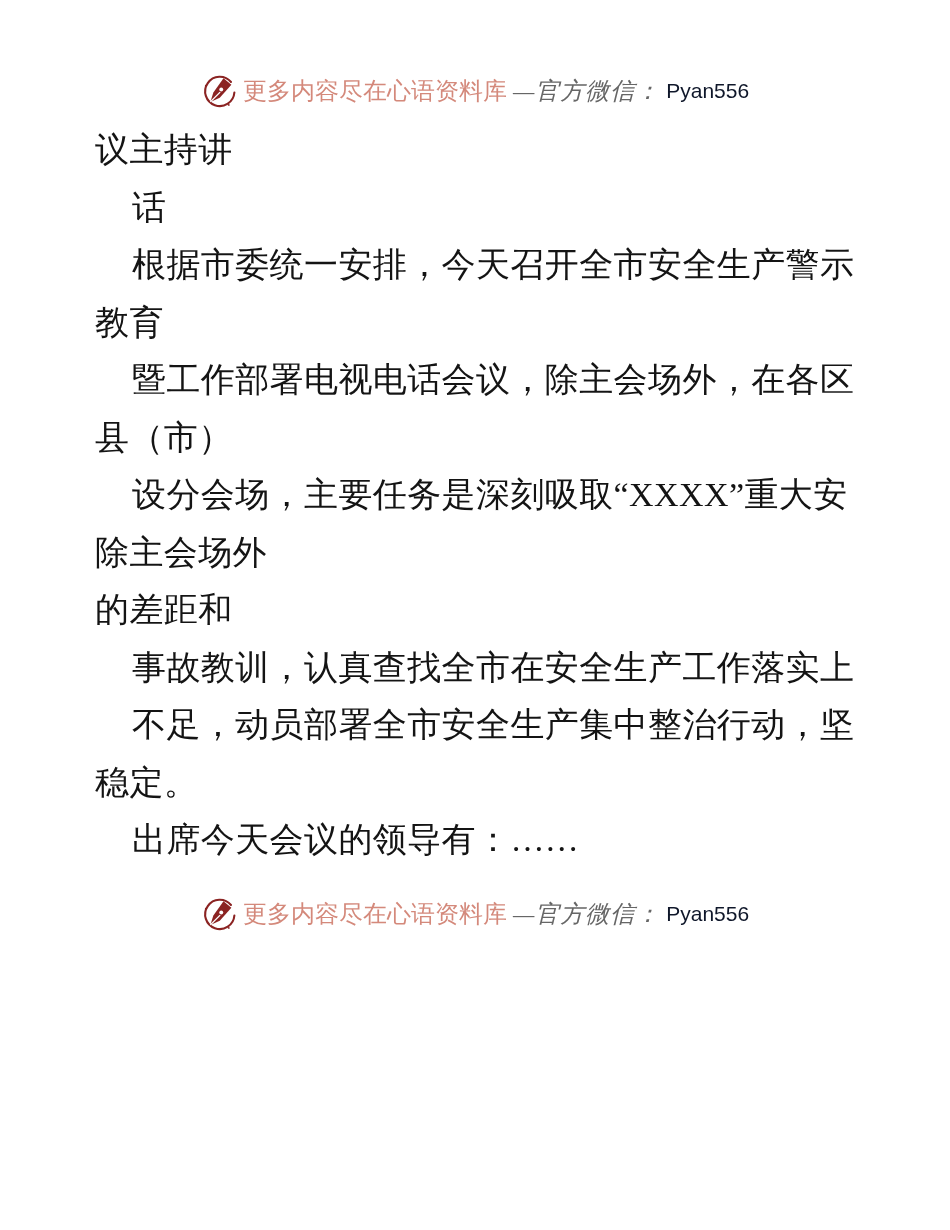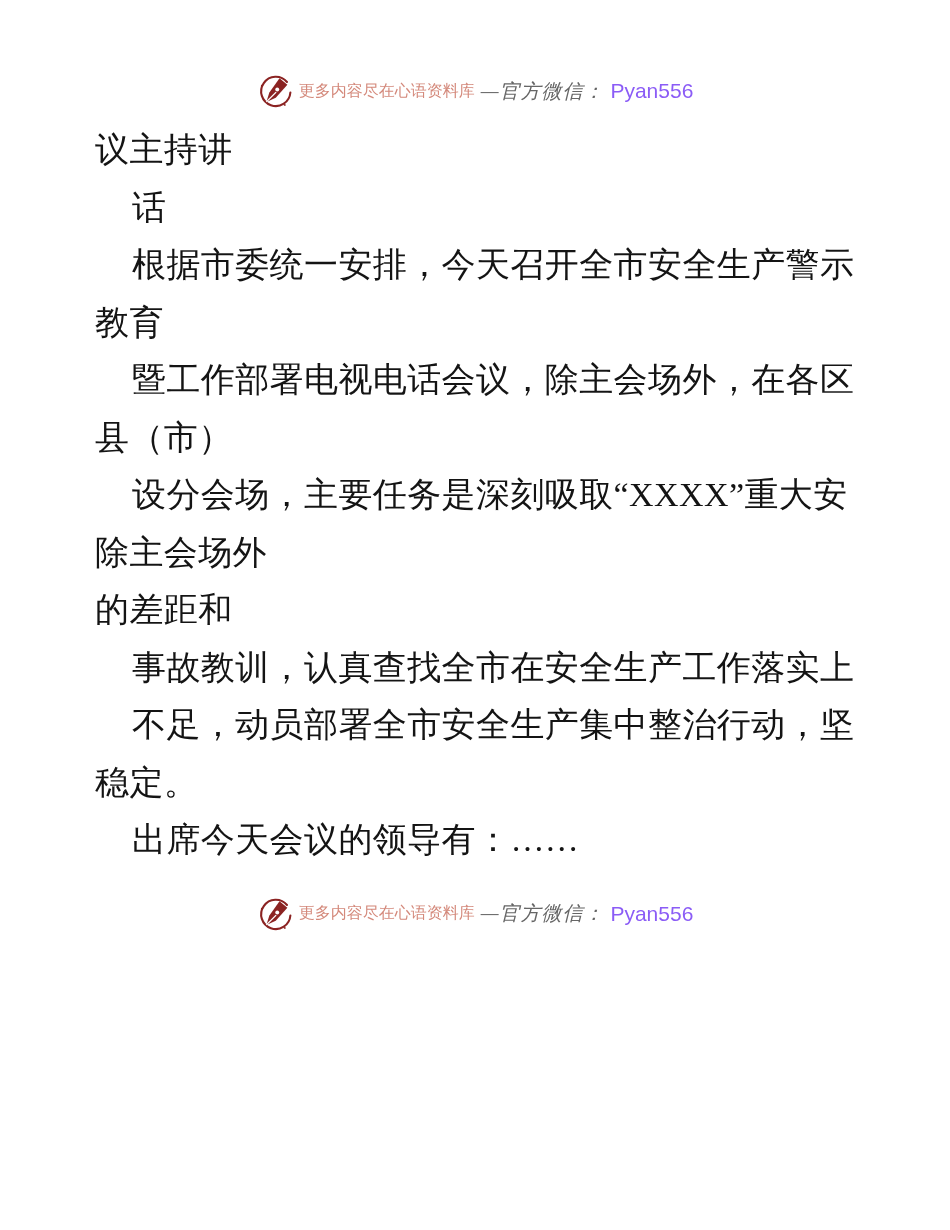--- a/index.html
+++ b/index.html
@@ -18,33 +18,33 @@
     justify-content: center;
     align-items: center;
     gap: 6px;
     height: 50px;
   }
   .watermark.top { margin-top: 66px; }
   .watermark.bottom { margin-top: 20px; }
   .wm-logo { width: 36px; height: 36px; flex: 0 0 auto; }
   .wm-brand {
     color: #d4897b;
-    font-size: 16px;
+    font-size: 24px;
     letter-spacing: 0px;
     font-family: Liberation Sans, sans-serif;
   }
   .wm-label {
     color: #666666;
-    font-size: 20px;
+    font-size: 24px;
     font-style: italic;
     letter-spacing: 1px;
     font-family: "Liberation Serif", "DejaVu Serif", serif;
   }
   .wm-id {
-    color: #8b5cf6;
+    color: #0f172a;
     font-size: 21px;
     font-style: normal;
     font-family: "Liberation Sans", "DejaVu Sans", sans-serif;
   }
   .doc-body {
     margin: 5px 95px 0 95px;
     font-size: 34px;
     line-height: 57.5px;
     letter-spacing: 0.4px;
     color: #141414;

